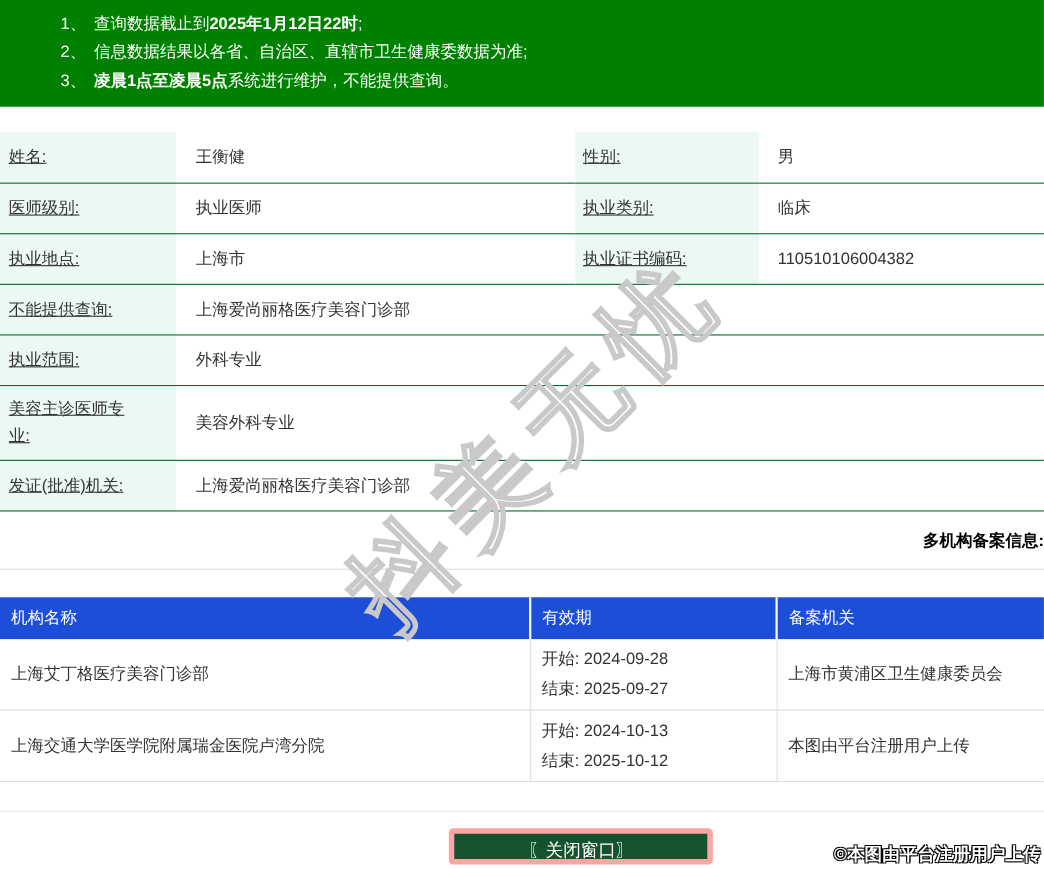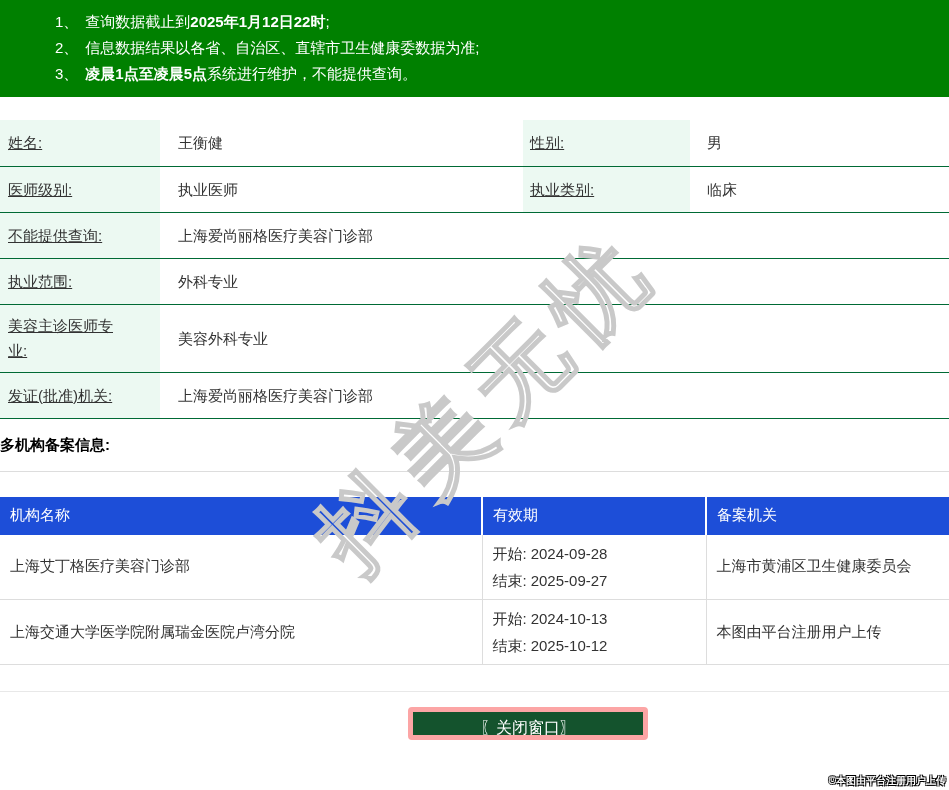--- a/index.html
+++ b/index.html
@@ -44,21 +44,21 @@
     text-decoration: underline;
   }
   .info-table td.lab2 { padding-left: 7px; padding-right: 10px; }
   .info-table td.val { padding-left: 18px; }
   .info-table td.val2 { padding-left: 17px; }
   .r46 { height: 46px; }
   .r68 { height: 68px; }
 
   
   .filing-title {
-    text-align: left;
+    text-align: right;
     font-size: 15px;
     font-weight: bold;
     color: #000;
     padding: 17px 0 16px 0;
     border-bottom: 1px solid #dddddd;
   }
   table.filing-table {
     width: 949px;
     border-collapse: collapse;
     table-layout: fixed;
@@ -124,21 +124,21 @@
     -webkit-text-stroke: 2px #c9c9c9;
     pointer-events: none;
     z-index: 5;
   }
 
   
   .attribution {
     position: absolute;
     right: 3px;
     bottom: 2px;
-    font-size: 10px;
+    font-size: 16px;
     font-weight: bold;
     color: #ffffff;
     text-shadow: -1px -1px 0 #000, 1px -1px 0 #000, -1px 1px 0 #000, 1px 1px 0 #000;
     z-index: 6;
   }
 </style>
 </head>
 <body>
 
 <div class="notice-bar">
@@ -167,20 +167,26 @@
       <td class="lab lab2">性别:</td>
       <td class="val2">男</td>
     </tr>
     <tr>
       <td class="lab r46">医师级别:</td>
       <td class="val">执业医师</td>
       <td class="lab lab2">执业类别:</td>
       <td class="val2">临床</td>
     </tr>
     <tr>
+      <td class="lab r46">执业地点:</td>
+      <td class="val">上海市</td>
+      <td class="lab lab2">执业证书编码:</td>
+      <td class="val2">110510106004382</td>
+    </tr>
+    <tr>
       <td class="lab r46">不能提供查询:</td>
       <td class="val" colspan="3">上海爱尚丽格医疗美容门诊部</td>
     </tr>
     <tr>
       <td class="lab r46">执业范围:</td>
       <td class="val" colspan="3">外科专业</td>
     </tr>
     <tr>
       <td class="lab r68">美容主诊医师专业:</td>
       <td class="val" colspan="3">美容外科专业</td>

